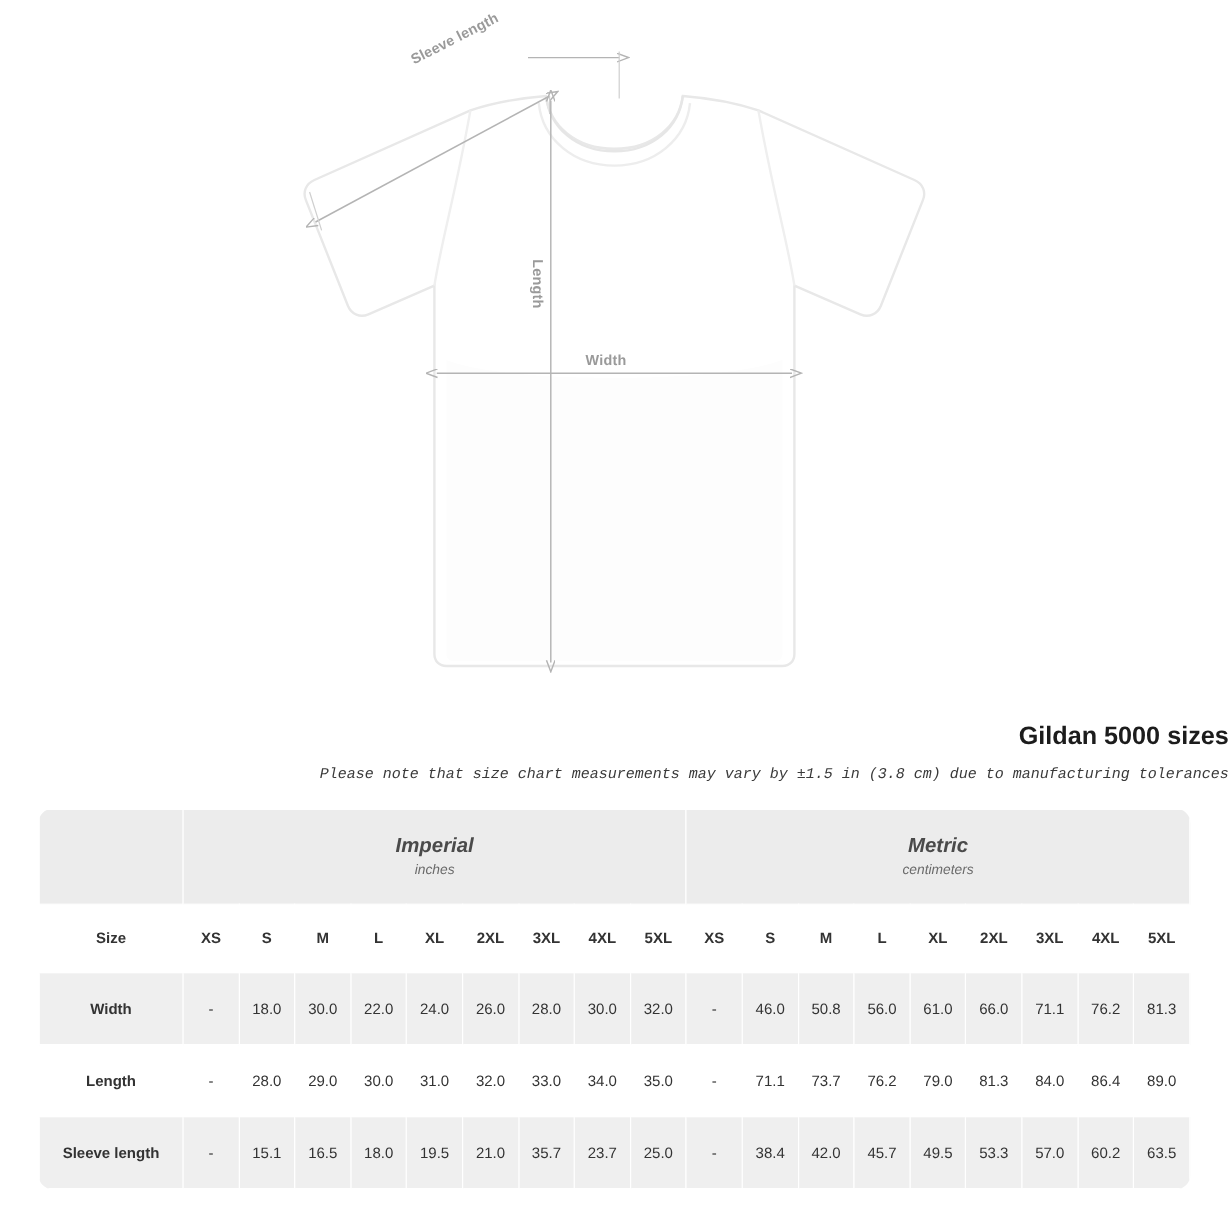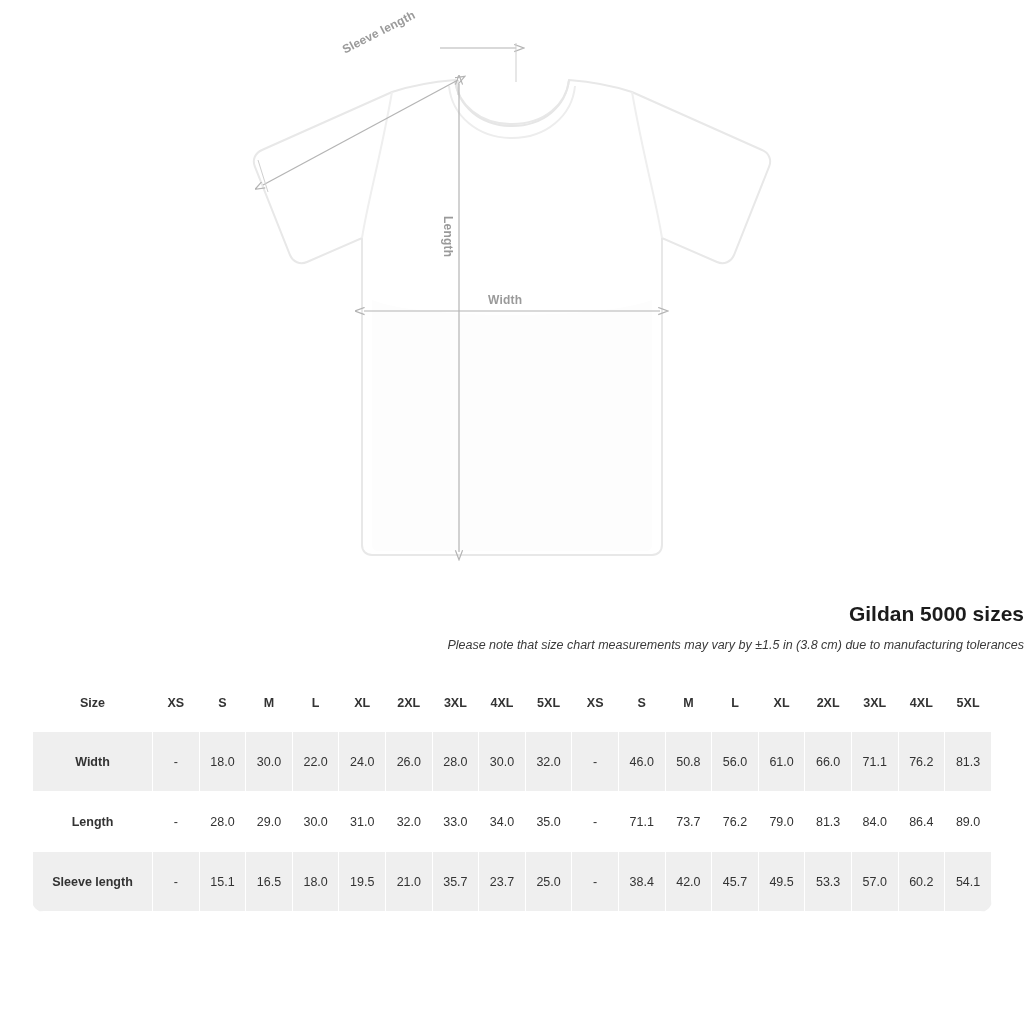--- a/index.html
+++ b/index.html
@@ -68,20 +68,21 @@
     font-size: 21px;
     font-weight: bold;
     color: #1c1c1c;
     margin: 0;
   }
   .chart-note {
     font-size: 12.5px;
     font-style: italic;
     color: #3a3a3a;
     margin: 12px 0 0 0;
+    font-family: Liberation Mono, monospace;
   }
 
   
   .table-wrap {
     margin: 22px 32px 0 32px;
     border-radius: 12px;
     overflow: hidden;
   }
   table.size-table {
     border-collapse: collapse;
@@ -207,20 +208,31 @@
   </div>
 
   <div class="table-wrap">
     <table class="size-table">
       <colgroup>
         <col style="width:120px">
         <col span="18" style="width:46.6px">
       </colgroup>
       <tbody>
 
+        <tr class="unit-header">
+          <td></td>
+          <td colspan="9">
+            <div class="unit-name">Imperial</div>
+            <div class="unit-sub">inches</div>
+          </td>
+          <td colspan="9">
+            <div class="unit-name">Metric</div>
+            <div class="unit-sub">centimeters</div>
+          </td>
+        </tr>
 
         <tr class="size-row">
           <td class="rowhead">Size</td>
           <td>XS</td>
           <td>S</td>
           <td>M</td>
           <td>L</td>
           <td>XL</td>
           <td>2XL</td>
           <td>3XL</td>
@@ -293,19 +305,19 @@
           <td>23.7</td>
           <td>25.0</td>
           <td>-</td>
           <td>38.4</td>
           <td>42.0</td>
           <td>45.7</td>
           <td>49.5</td>
           <td>53.3</td>
           <td>57.0</td>
           <td>60.2</td>
-          <td>54.1</td>
+          <td>63.5</td>
         </tr>
       </tbody>
     </table>
   </div>
 
 </div>
 
 </body></html>

